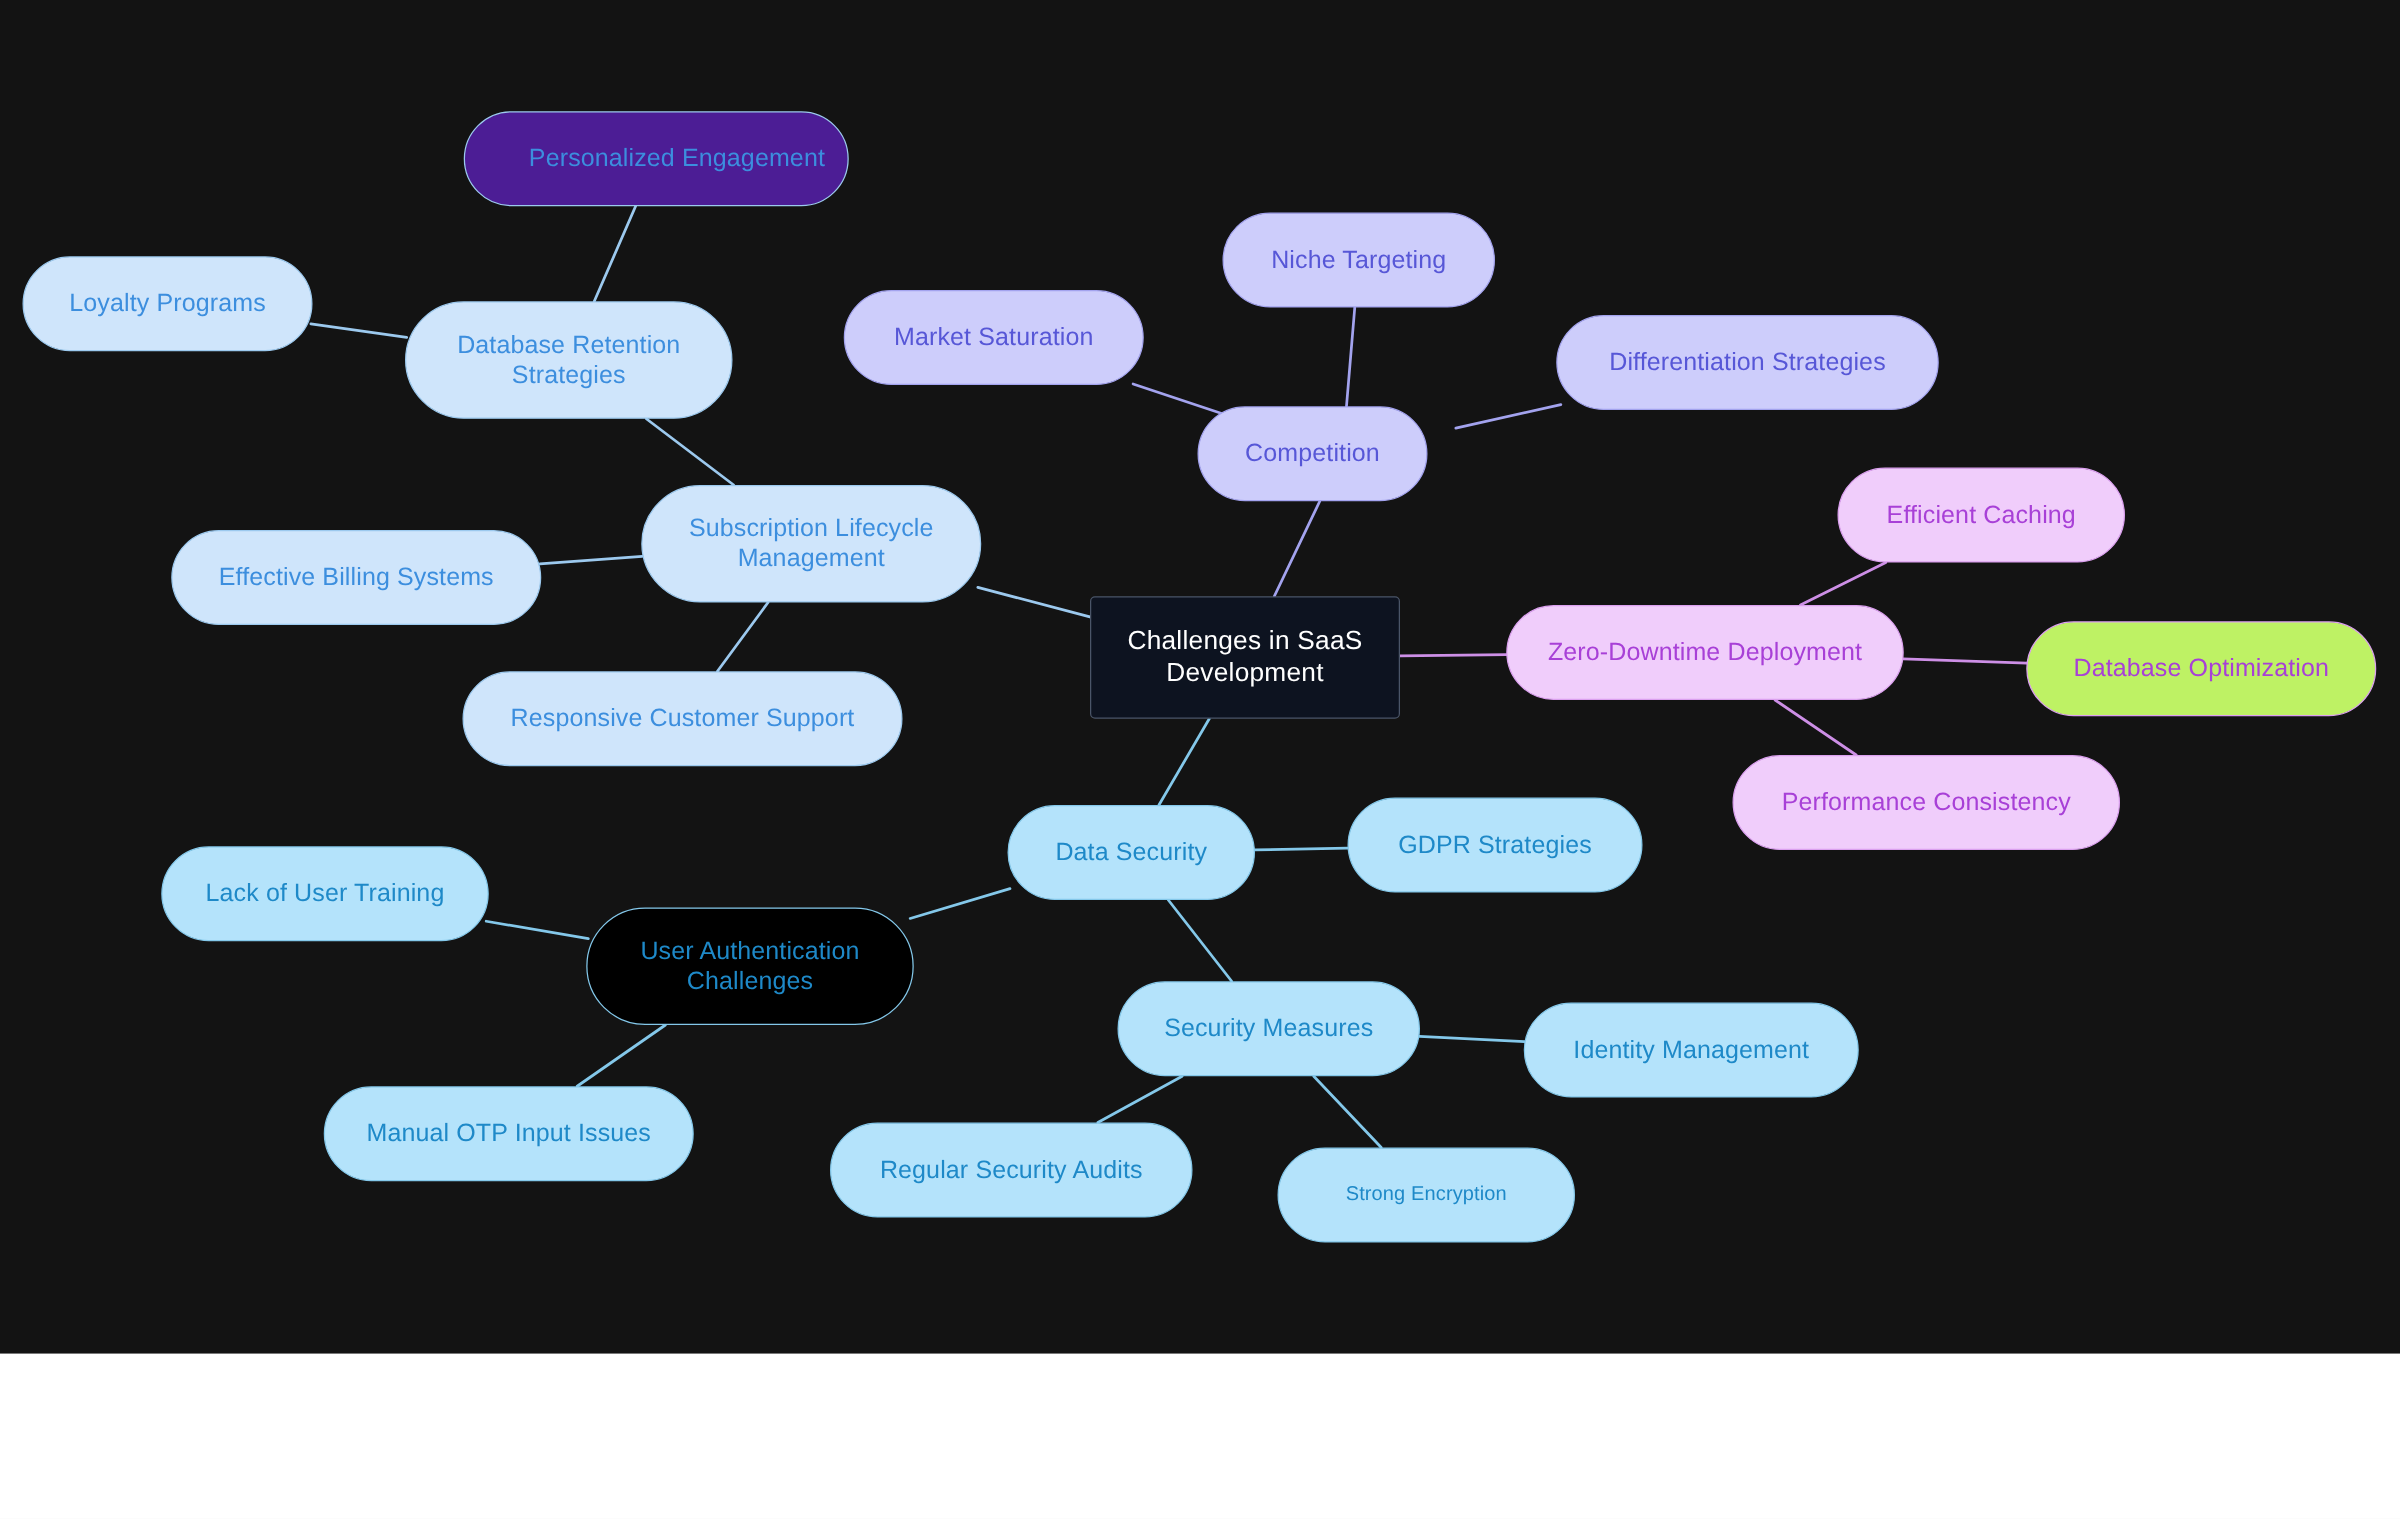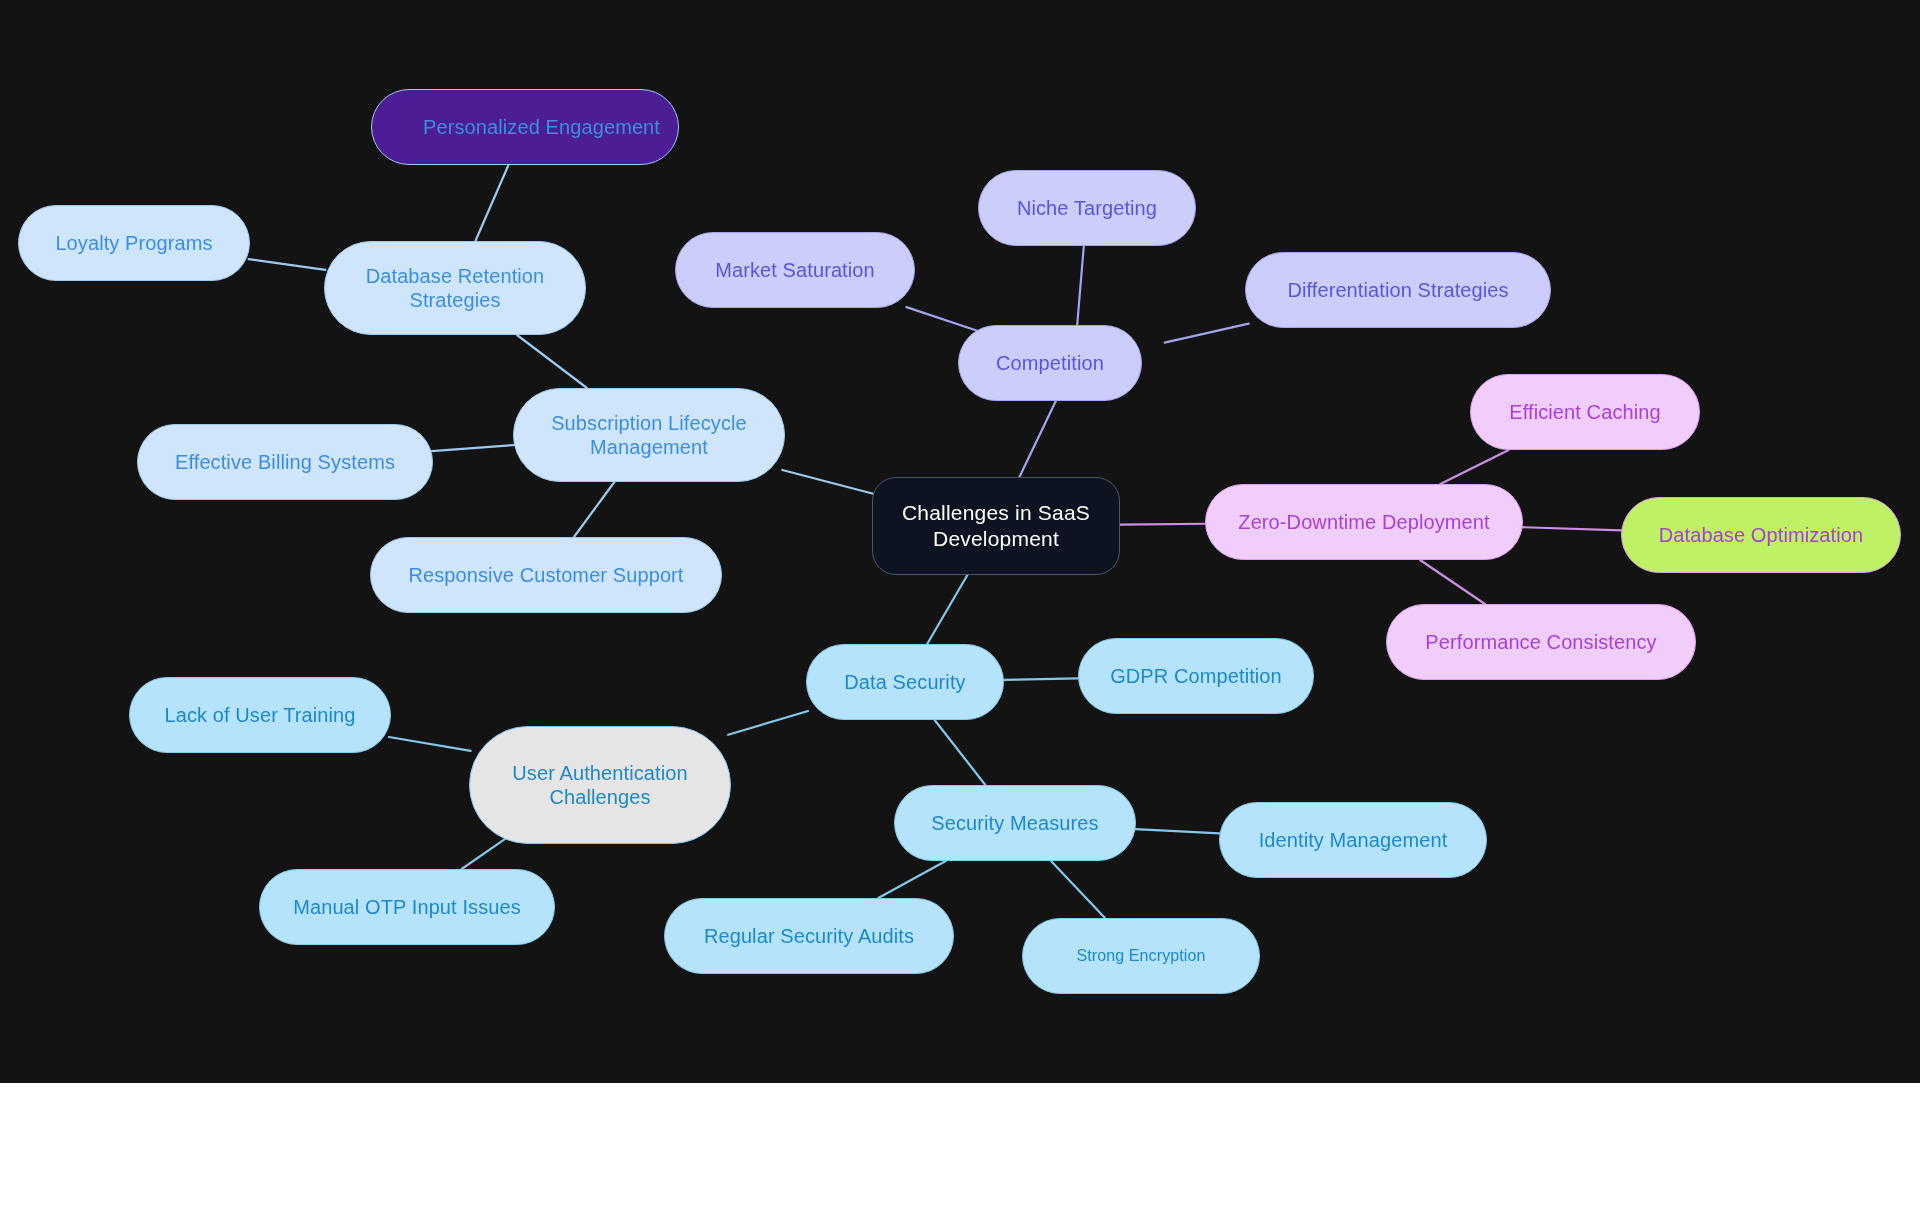--- a/index.html
+++ b/index.html
@@ -44,21 +44,21 @@
     text-align: center;
     border-radius: 999px;
     border-width: 1.4px;
     border-style: solid;
     line-height: 1.22;
     letter-spacing: 0.1px;
     white-space: pre-line;
     padding: 0 18px;
   }
   .node.central {
-    border-radius: 24px;
+    border-radius: 4px;
     letter-spacing: 0.2px;
   }
   #footer {
     position: absolute;
     left: 0;
     top: 1083px;
     width: 1920px;
     height: 132px;
     background: #ffffff;
   }
@@ -107,23 +107,23 @@
         <div class="node" style="left: 370px; top: 537px; width: 352px; height: 76px; background: rgb(207, 229, 251); border-color: rgb(156, 201, 238); color: rgb(60, 142, 222); font-size: 20px;"><span>Responsive Customer Support</span></div>
         <div class="node" style="left: 675px; top: 232px; width: 240px; height: 76px; background: rgb(205, 205, 251); border-color: rgb(163, 163, 238); color: rgb(87, 87, 215); font-size: 20px;"><span>Market Saturation</span></div>
         <div class="node" style="left: 978px; top: 170px; width: 218px; height: 76px; background: rgb(205, 205, 251); border-color: rgb(163, 163, 238); color: rgb(87, 87, 215); font-size: 20px;"><span>Niche Targeting</span></div>
         <div class="node" style="left: 958px; top: 325px; width: 184px; height: 76px; background: rgb(205, 205, 251); border-color: rgb(163, 163, 238); color: rgb(87, 87, 215); font-size: 20px;"><span>Competition</span></div>
         <div class="node" style="left: 1245px; top: 252px; width: 306px; height: 76px; background: rgb(205, 205, 251); border-color: rgb(163, 163, 238); color: rgb(87, 87, 215); font-size: 20px;"><span>Differentiation Strategies</span></div>
         <div class="node" style="left: 1470px; top: 374px; width: 230px; height: 76px; background: rgb(240, 205, 251); border-color: rgb(219, 160, 239); color: rgb(168, 64, 215); font-size: 20px;"><span>Efficient Caching</span></div>
         <div class="node" style="left: 1205px; top: 484px; width: 318px; height: 76px; background: rgb(240, 205, 251); border-color: rgb(219, 160, 239); color: rgb(168, 64, 215); font-size: 20px;"><span>Zero-Downtime Deployment</span></div>
         <div class="node" style="left: 1621px; top: 497px; width: 280px; height: 76px; background: #bef264; border-color: rgb(219, 160, 239); color: rgb(168, 64, 215); font-size: 20px;"><span>Database Optimization</span></div>
         <div class="node" style="left: 1386px; top: 604px; width: 310px; height: 76px; background: rgb(240, 205, 251); border-color: rgb(219, 160, 239); color: rgb(168, 64, 215); font-size: 20px;"><span>Performance Consistency</span></div>
         <div class="node" style="left: 806px; top: 644px; width: 198px; height: 76px; background: rgb(180, 227, 251); border-color: rgb(132, 200, 234); color: rgb(30, 137, 200); font-size: 20px;"><span>Data Security</span></div>
-        <div class="node" style="left: 1078px; top: 638px; width: 236px; height: 76px; background: rgb(180, 227, 251); border-color: rgb(132, 200, 234); color: rgb(30, 137, 200); font-size: 20px;"><span>GDPR Competition</span></div>
+        <div class="node" style="left: 1078px; top: 638px; width: 236px; height: 76px; background: rgb(180, 227, 251); border-color: rgb(132, 200, 234); color: rgb(30, 137, 200); font-size: 20px;"><span>GDPR Strategies</span></div>
         <div class="node" style="left: 129px; top: 677px; width: 262px; height: 76px; background: rgb(180, 227, 251); border-color: rgb(132, 200, 234); color: rgb(30, 137, 200); font-size: 20px;"><span>Lack of User Training</span></div>
-        <div class="node" style="left: 469px; top: 726px; width: 262px; height: 118px; background: #e5e5e5; border-color: rgb(132, 200, 234); color: rgb(30, 137, 200); font-size: 20px; justify-content: center;"><span>User Authentication
+        <div class="node" style="left: 469px; top: 726px; width: 262px; height: 94px; background: #000000; border-color: rgb(132, 200, 234); color: rgb(30, 137, 200); font-size: 20px; justify-content: center;"><span>User Authentication
 Challenges</span></div>
         <div class="node" style="left: 259px; top: 869px; width: 296px; height: 76px; background: rgb(180, 227, 251); border-color: rgb(132, 200, 234); color: rgb(30, 137, 200); font-size: 20px;"><span>Manual OTP Input Issues</span></div>
         <div class="node" style="left: 894px; top: 785px; width: 242px; height: 76px; background: rgb(180, 227, 251); border-color: rgb(132, 200, 234); color: rgb(30, 137, 200); font-size: 20px;"><span>Security Measures</span></div>
         <div class="node" style="left: 1219px; top: 802px; width: 268px; height: 76px; background: rgb(180, 227, 251); border-color: rgb(132, 200, 234); color: rgb(30, 137, 200); font-size: 20px;"><span>Identity Management</span></div>
         <div class="node" style="left: 664px; top: 898px; width: 290px; height: 76px; background: rgb(180, 227, 251); border-color: rgb(132, 200, 234); color: rgb(30, 137, 200); font-size: 20px;"><span>Regular Security Audits</span></div>
         <div class="node" style="left: 1022px; top: 918px; width: 238px; height: 76px; background: rgb(180, 227, 251); border-color: rgb(132, 200, 234); color: rgb(30, 137, 200); font-size: 16px;"><span>Strong Encryption</span></div>
       </div>
   </div>
 
   <div id="footer" style="background: rgb(255, 255, 255); height: 132px; top: 1083px;">

